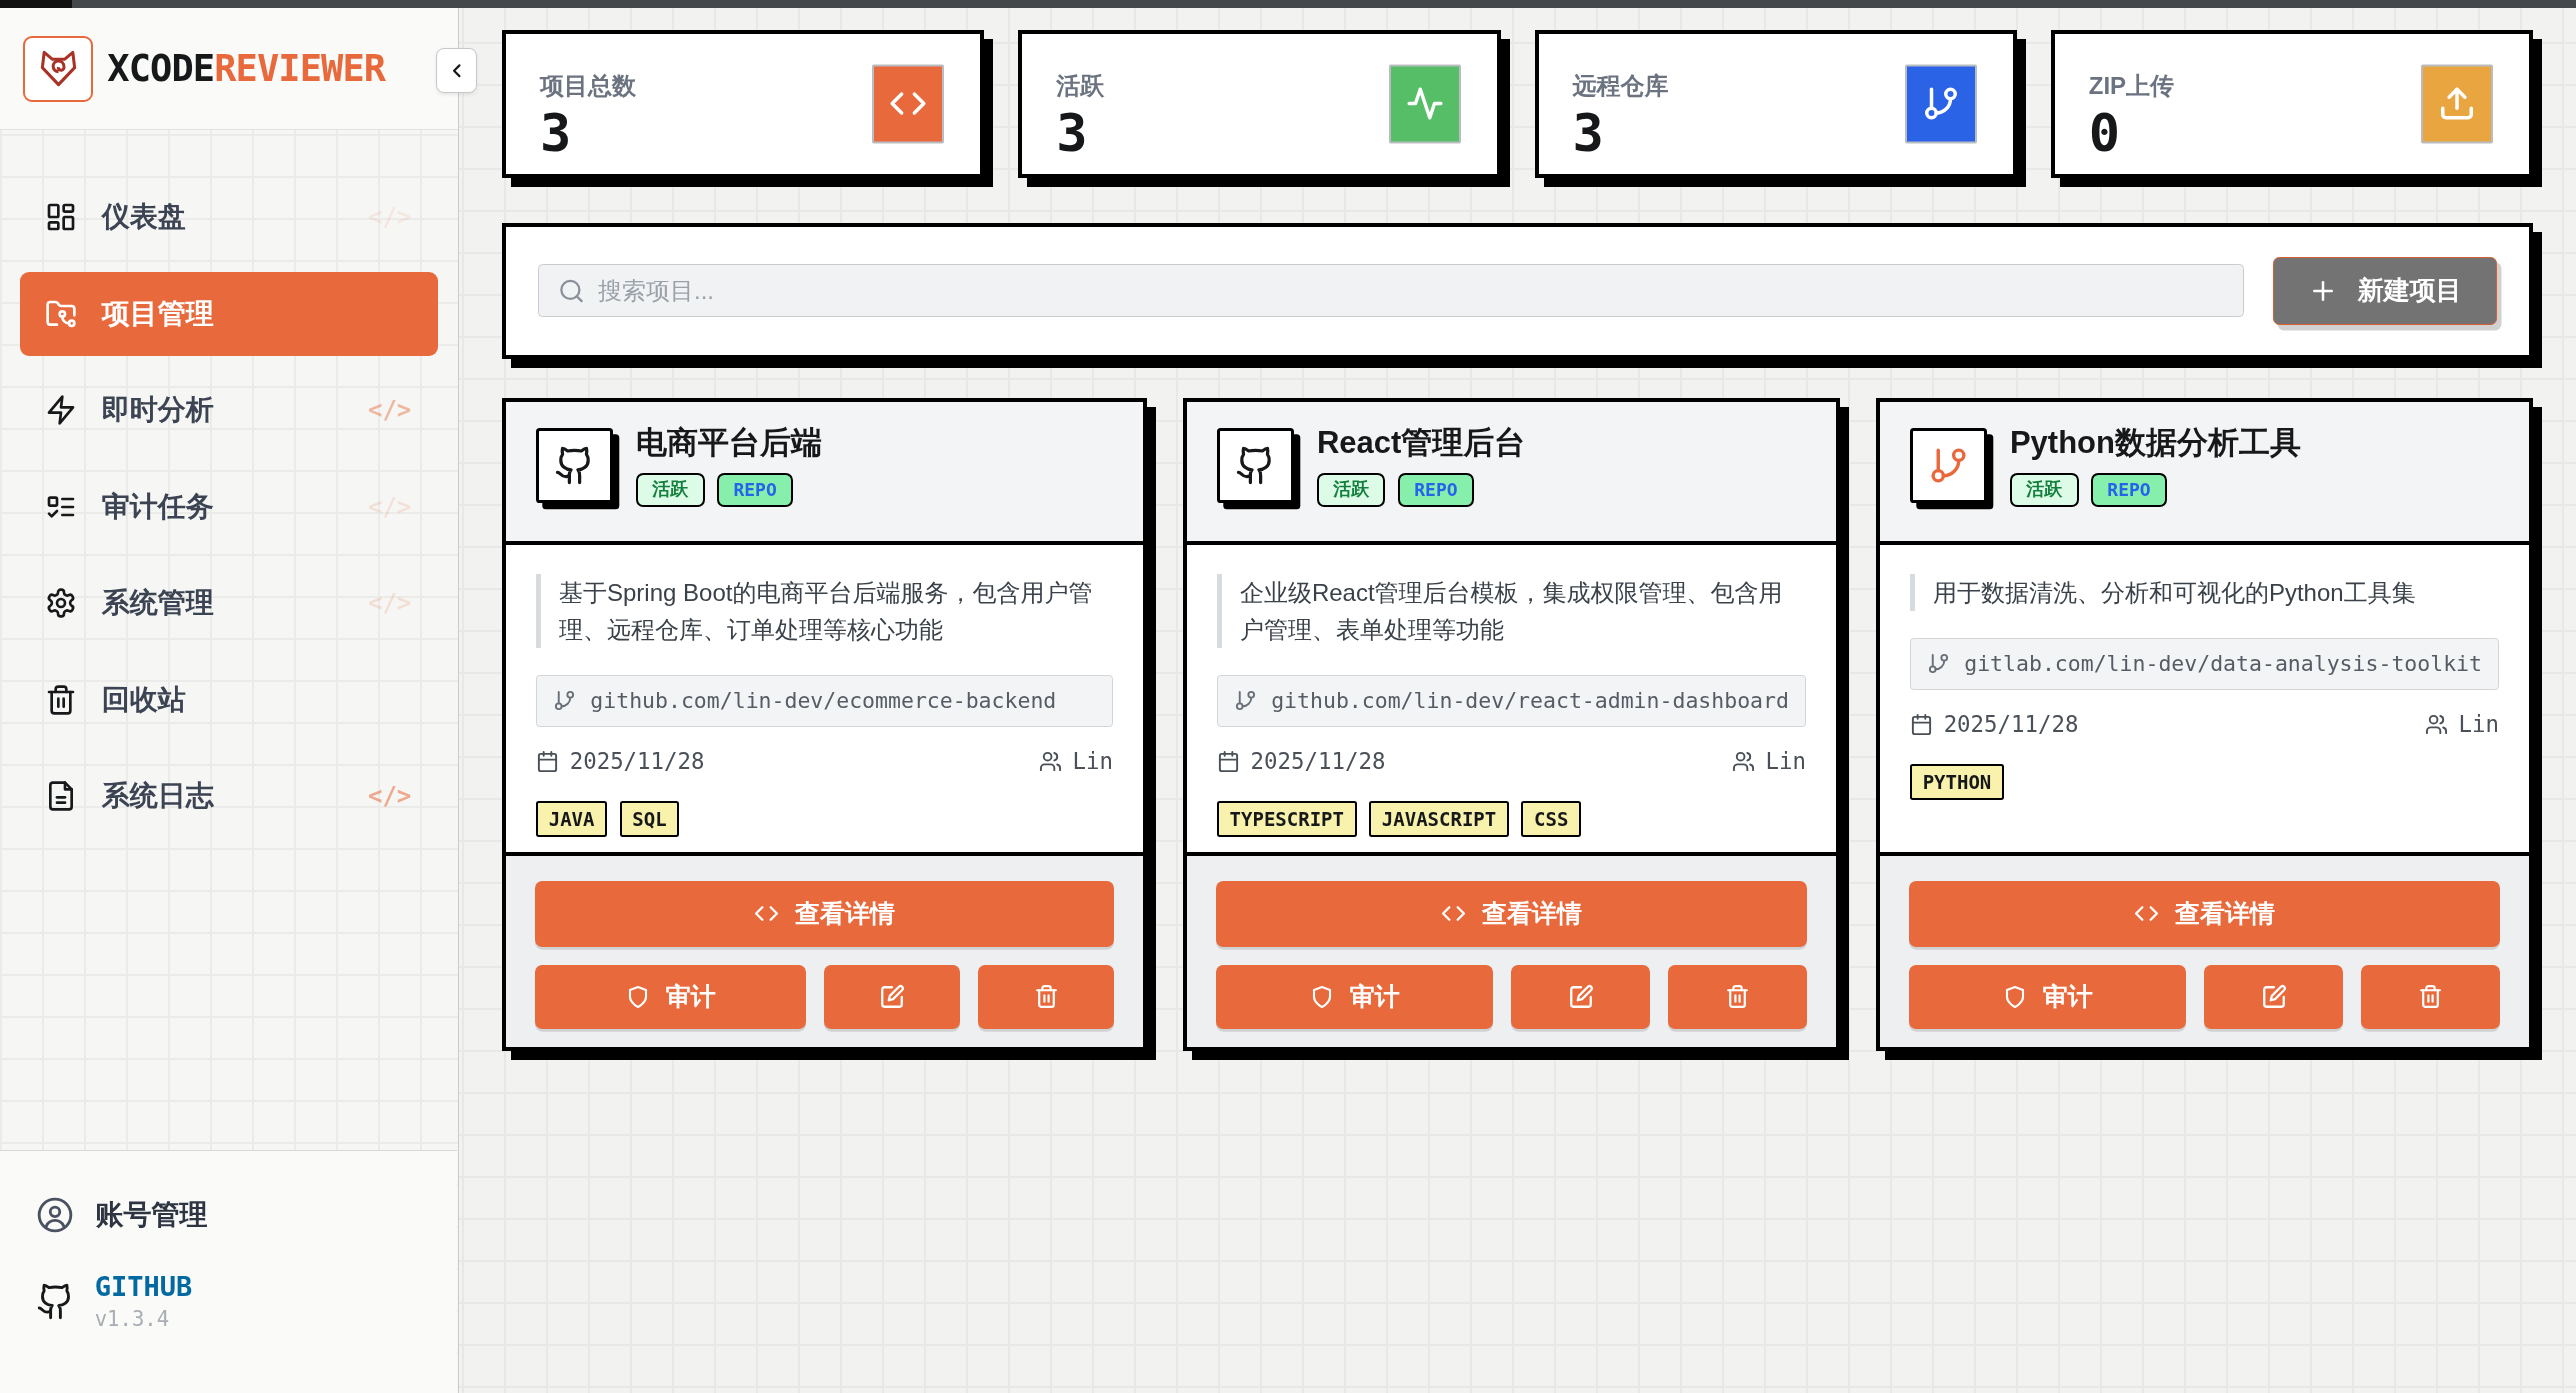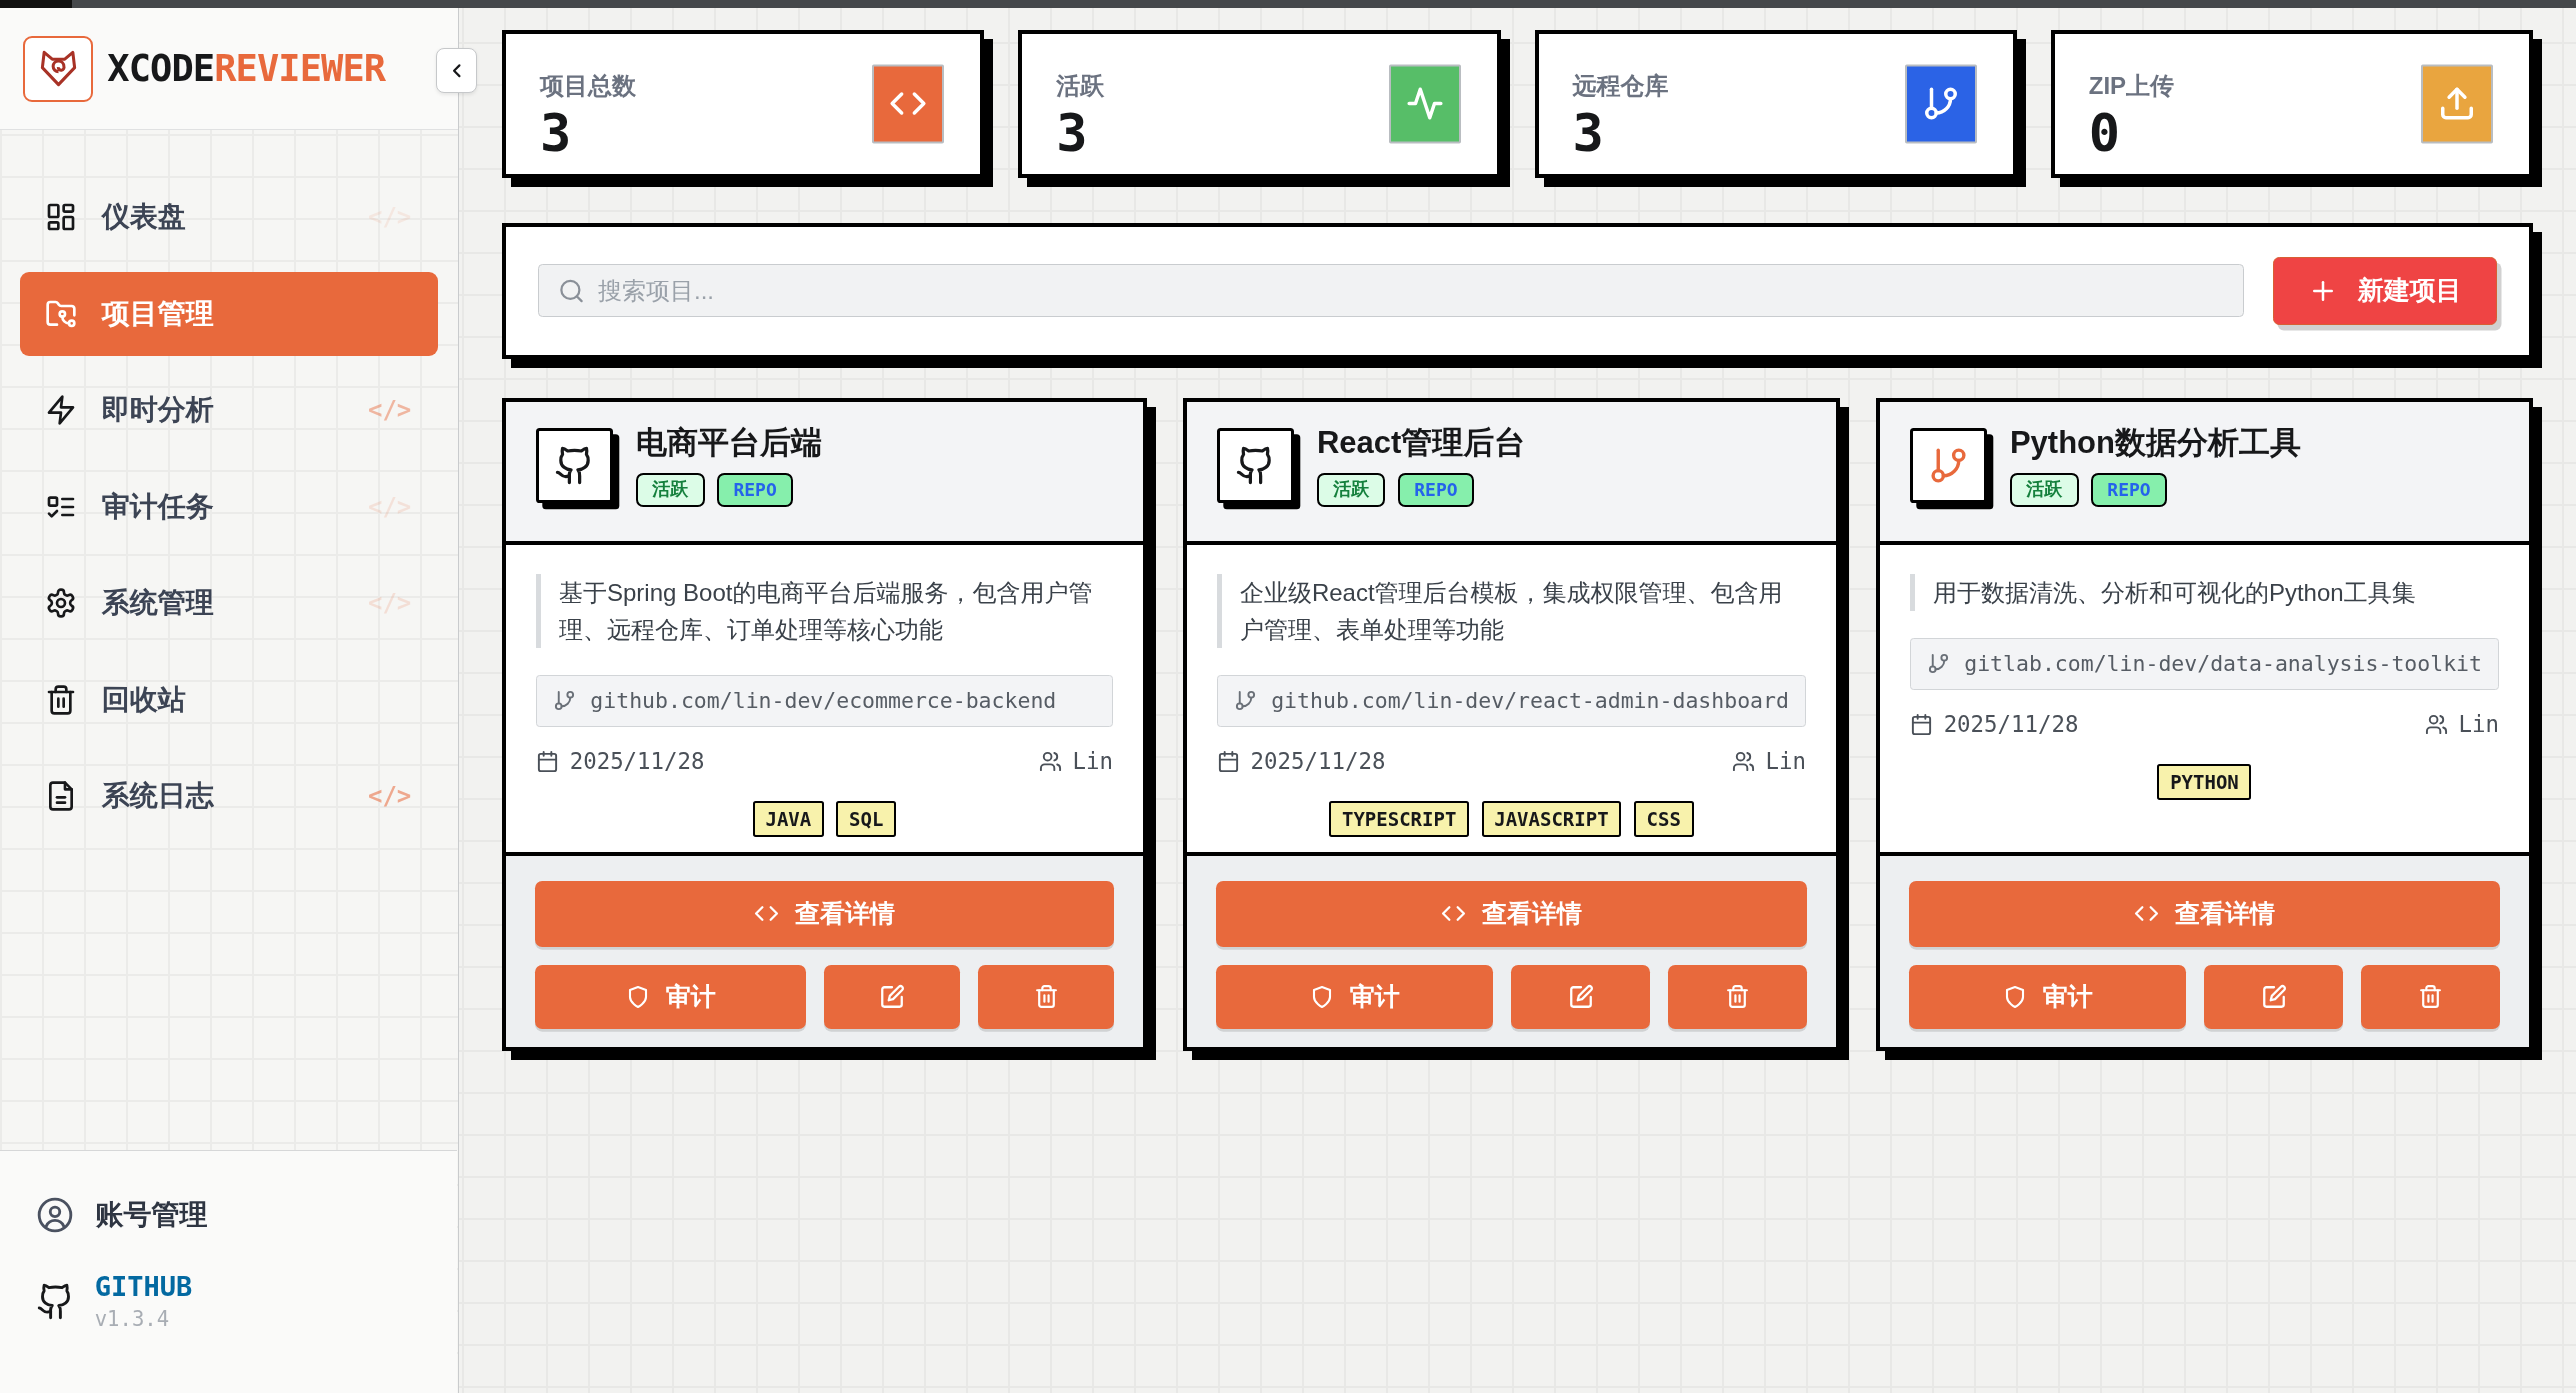--- a/index.html
+++ b/index.html
@@ -91,21 +91,21 @@
   .search-panel{ margin-top:45px; height:136px; display:flex; align-items:center; padding:0 32px; gap:29px; }
   .search-wrap{ position:relative; flex:1; }
   .search-wrap svg{ position:absolute; left:19.7px; top:50%; transform:translateY(-50%); color:#8A9098; }
   .search-input{
     width:100%; height:53px; background:#F1F2F3; border:1.8px solid #C9CCCF; border-radius:4.5px;
     padding:0 18px 0 59px; font-size:24px; color:#374151; outline:none;
     font-family:"Liberation Sans", sans-serif;
   }
   .search-input::placeholder{ color:#9AA1A9; }
   .btn-new{
-    width:224px; height:68px; background:#ef4444; border:1.8px solid #D85F33; border-radius:6.3px;
+    width:224px; height:68px; background:#737373; border:1.8px solid #D85F33; border-radius:6.3px;
     color:#fff; font-weight:700; font-size:26px; display:flex; align-items:center; justify-content:center; gap:19.7px;
     box-shadow:4.5px 5.4px 0 rgba(0,0,0,0.18); cursor:pointer;
   }
 
   
   .projects-row{ display:flex; gap:36px; margin-top:39px; }
   .proj-card{ flex:1; height:653px; display:flex; flex-direction:column; padding:0; }
   .proj-header{
     background:#F3F4F6; border-bottom:4.5px solid #000; padding:23px 30px 19.7px 30px;
     display:flex; gap:23px; align-items:flex-start; min-height:143px;
@@ -127,21 +127,21 @@
     border-left:5.4px solid #D8DBDE; padding-left:18px;
     font-size:24px; color:#3A4149; line-height:1.55; font-weight:500;
   }
   .url-box{
     margin-top:27px; background:#F3F4F6; border:1.8px solid #D2D5D8; border-radius:3.6px;
     height:52px; display:flex; align-items:center; gap:14.3px; padding:0 16px; color:#6A7078;
   }
   .url-text{ font-size:21.5px; color:#565C64; white-space:nowrap; overflow:hidden; }
   .meta-row{ margin-top:21.5px; display:flex; justify-content:space-between; align-items:center; color:#4A5058; }
   .meta-left,.meta-right{ display:flex; align-items:center; gap:10.7px; font-size:22.4px; }
-  .tag-row{ display:flex; gap:12.5px; margin-top:27px;justify-content:center; }
+  .tag-row{ display:flex; gap:12.5px; margin-top:27px; }
   .tag{
     background:#F8F2AC; border:2.7px solid #000; border-radius:2.7px; padding:5.4px 10.7px;
     font-family:"DejaVu Sans Mono", monospace; font-weight:bold; font-size:19px; color:#17181A; line-height:1.1;
   }
 
   .proj-footer{ background:#EDEFF1; border-top:4.5px solid #000; padding:25px 29px 18px 29px; }
   .btn-orange{
     background:#E8693C; border:none; border-radius:7.2px; color:#fff; font-weight:700; font-size:25px;
     display:flex; align-items:center; justify-content:center; gap:16px; cursor:pointer;
     box-shadow:0 2.7px 0 rgba(0,0,0,0.12);

